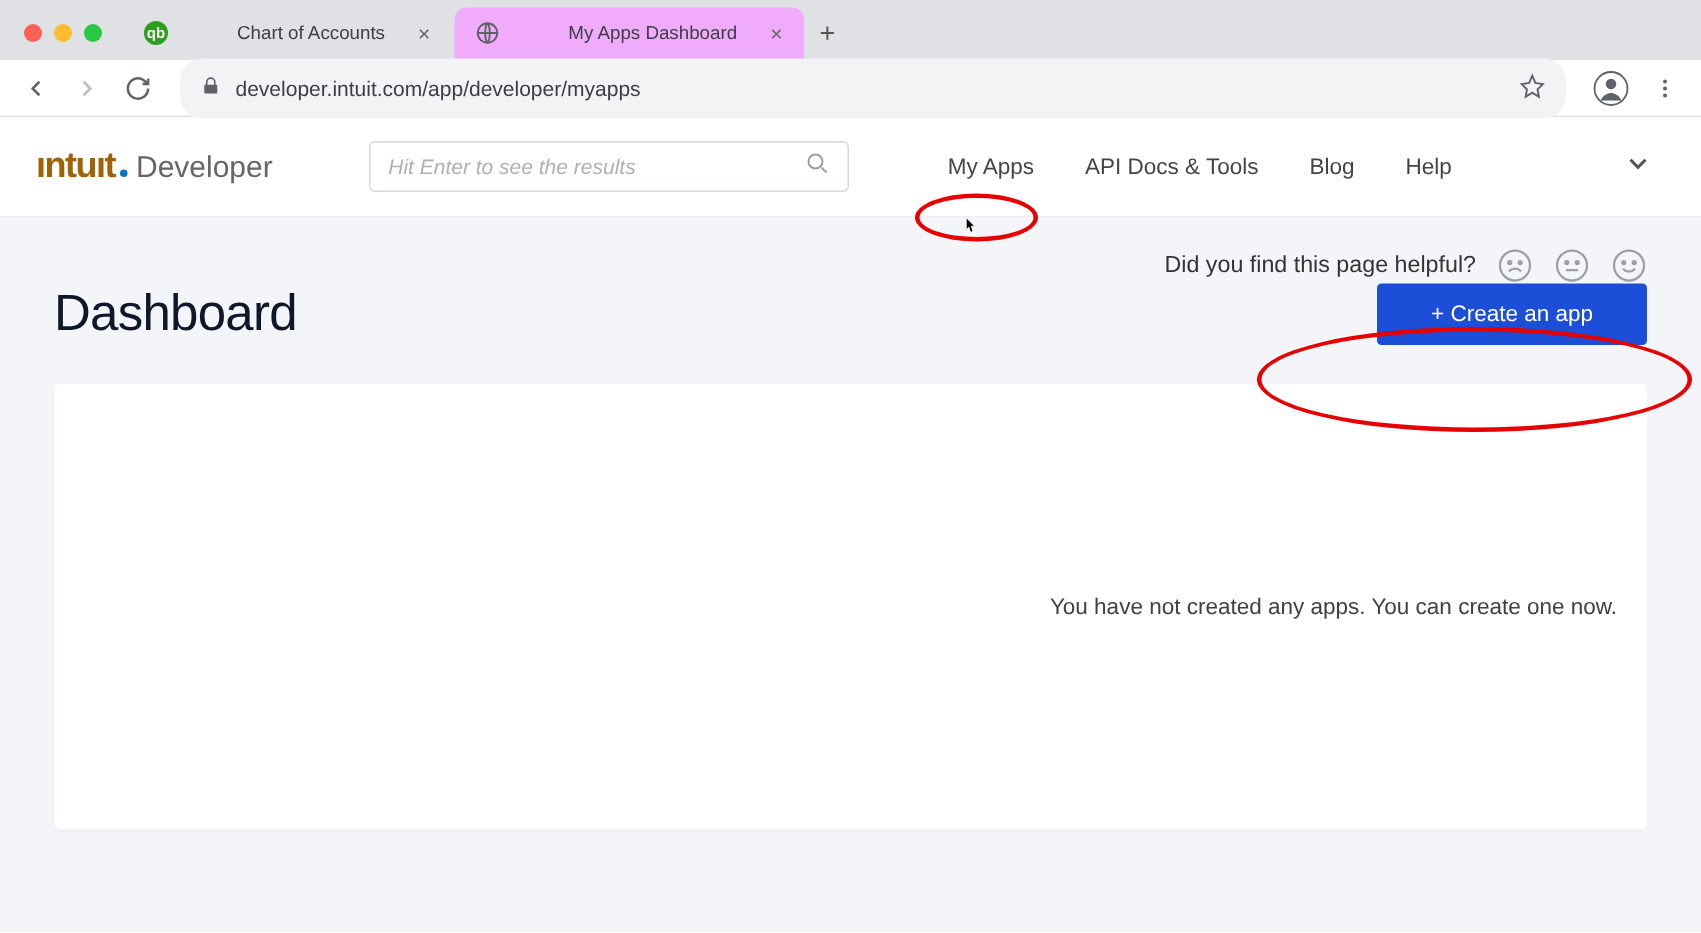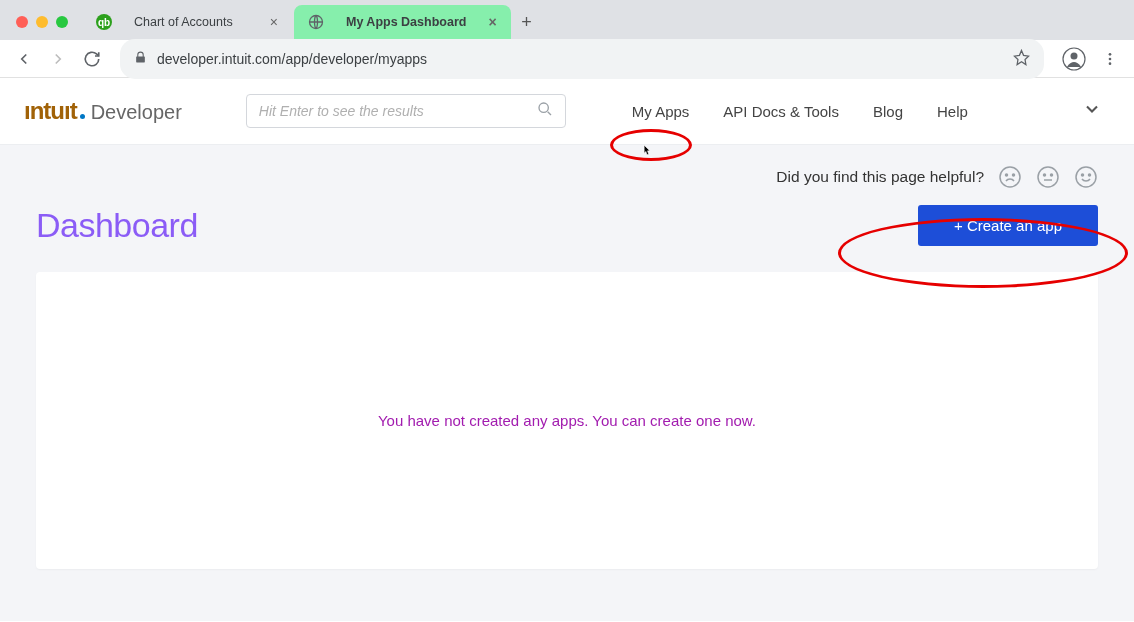--- a/index.html
+++ b/index.html
@@ -7,23 +7,23 @@
 
     
     .browser-chrome { background: #dfe1e5; }
     .tab-bar { display: flex; align-items: center; height: 40px; padding: 4px 8px 0 8px; gap: 2px; }
     .traffic-lights { display: flex; gap: 8px; padding: 0 12px 0 8px; align-items: center; }
     .light { width: 12px; height: 12px; border-radius: 50%; }
     .light.red { background: #ff5f57; }
     .light.yellow { background: #febc2e; }
     .light.green { background: #28c840; }
     .tab { display: flex; align-items: center; gap: 22px; padding: 6px 14px; height: 34px; background: #dfe1e5; border-radius: 8px 8px 0 0; font-size: 12.5px; color: #333; min-width: 210px; position: relative; }
-    .tab.active { background: #86efac; font-weight: bold; }
+    .tab.active { background: #f0abfc; }
     .tab-favicon { width: 16px; height: 16px; display: flex; align-items: center; justify-content: center; flex-shrink: 0; }
-    .tab-title { flex: 1; white-space: nowrap; overflow: hidden; text-overflow: ellipsis; color: #3c4043; }
+    .tab-title { flex: 1; white-space: nowrap; overflow: hidden; text-overflow: ellipsis; color: #3c4043; margin-left: 24px; }
     .tab-close { font-size: 14px; color: #666; cursor: pointer; flex-shrink: 0; }
     .new-tab { width: 28px; height: 28px; display: flex; align-items: center; justify-content: center; color: #555; font-size: 18px; font-weight: 300; }
 
     .toolbar { display: flex; align-items: center; gap: 10px; padding: 6px 12px; background: #fff; border-bottom: 1px solid #e1e1e1; height: 38px; }
     .nav-btn { width: 24px; height: 24px; display: flex; align-items: center; justify-content: center; color: #5f6368; }
     .nav-btn.disabled { color: #bdbdbd; }
     .address-bar { flex: 1; display: flex; align-items: center; gap: 10px; background: #f1f3f4; border-radius: 15px; padding: 20px 14px; height: 30px; font-size: 14px; color: #333; margin: 0 6px; }
     .lock-icon { color: #5f6368; }
     .url-text { flex: 1; color: #3c4043; }
     .star-icon { color: #5f6368; }
@@ -39,26 +39,26 @@
     .search-box { display: flex; align-items: center; border: 1px solid #d4d7dc; border-radius: 4px; padding: 6px 12px; width: 320px; height: 34px; margin-left: 36px; }
     .search-input { border: none; outline: none; flex: 1; font-size: 14px; color: #999; background: transparent; }
     .search-input::placeholder { color: #b0b0b0; font-style: italic; }
     .search-glass { color: #9aa0a6; }
     .nav-links { display: flex; align-items: center; gap: 34px; margin-left: 38px; }
     .nav-link { color: #444; font-size: 15px; cursor: pointer; position: relative; }
     .chevron-down { margin-left: auto; color: #555; padding-right: 8px; }
 
     
     .content { background: #f4f5f8; padding: 20px 36px 0 36px; height: calc(622px - 40px - 38px - 68px); }
-    .helpful-row { display: flex; justify-content: flex-end; align-items: center; gap: 14px; font-size: 15.5px; color: #333; margin-bottom: 16px; }
+    .helpful-row { display: flex; justify-content: flex-end; align-items: center; gap: 14px; font-size: 15.5px; color: #333; }
     .face-icon { width: 24px; height: 24px; stroke: #9aa0a6; fill: none; stroke-width: 1.5; cursor: pointer; }
     .dashboard-row { display: flex; justify-content: space-between; align-items: center; margin-bottom: 26px; }
-    .dashboard-title { font-size: 34px; font-weight: 400; color: #8b5cf6; letter-spacing: -0.5px; }
+    .dashboard-title { font-size: 34px; font-weight: 400; color: #0f172a; letter-spacing: -0.5px; }
     .create-app-btn { background: #1d4ed8; color: #fff; border: none; padding: 12px 36px; font-size: 15px; border-radius: 3px; cursor: pointer; }
-    .panel { background: #fff; border-radius: 4px; box-shadow: 0 1px 2px rgba(0,0,0,0.04); padding: 140px 20px; text-align: center; color: #a21caf; font-size: 15px; }
+    .panel { background: #fff; border-radius: 4px; box-shadow: 0 1px 2px rgba(0,0,0,0.04); padding: 140px 20px; text-align: right; color: #404040; font-size: 15px; }
 
     
     .ann-oval { position: absolute; border: 3px solid #e60000; border-radius: 50%; pointer-events: none; }
     .oval-myapps { left: 610px; top: 129px; width: 82px; height: 32px; }
     .oval-create { left: 838px; top: 218px; width: 290px; height: 70px; }
 
     .cursor-hand { position: absolute; left: 640px; top: 144px; font-size: 13px; pointer-events:none; }
   </style>
 </head>
 <body>

